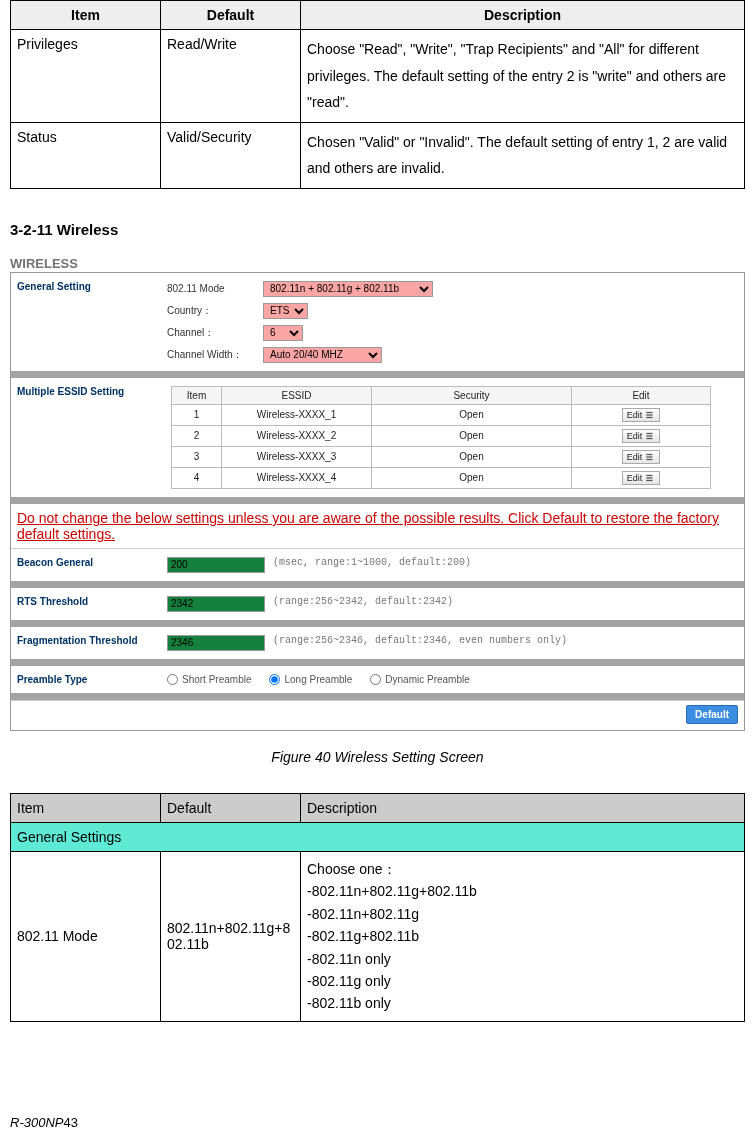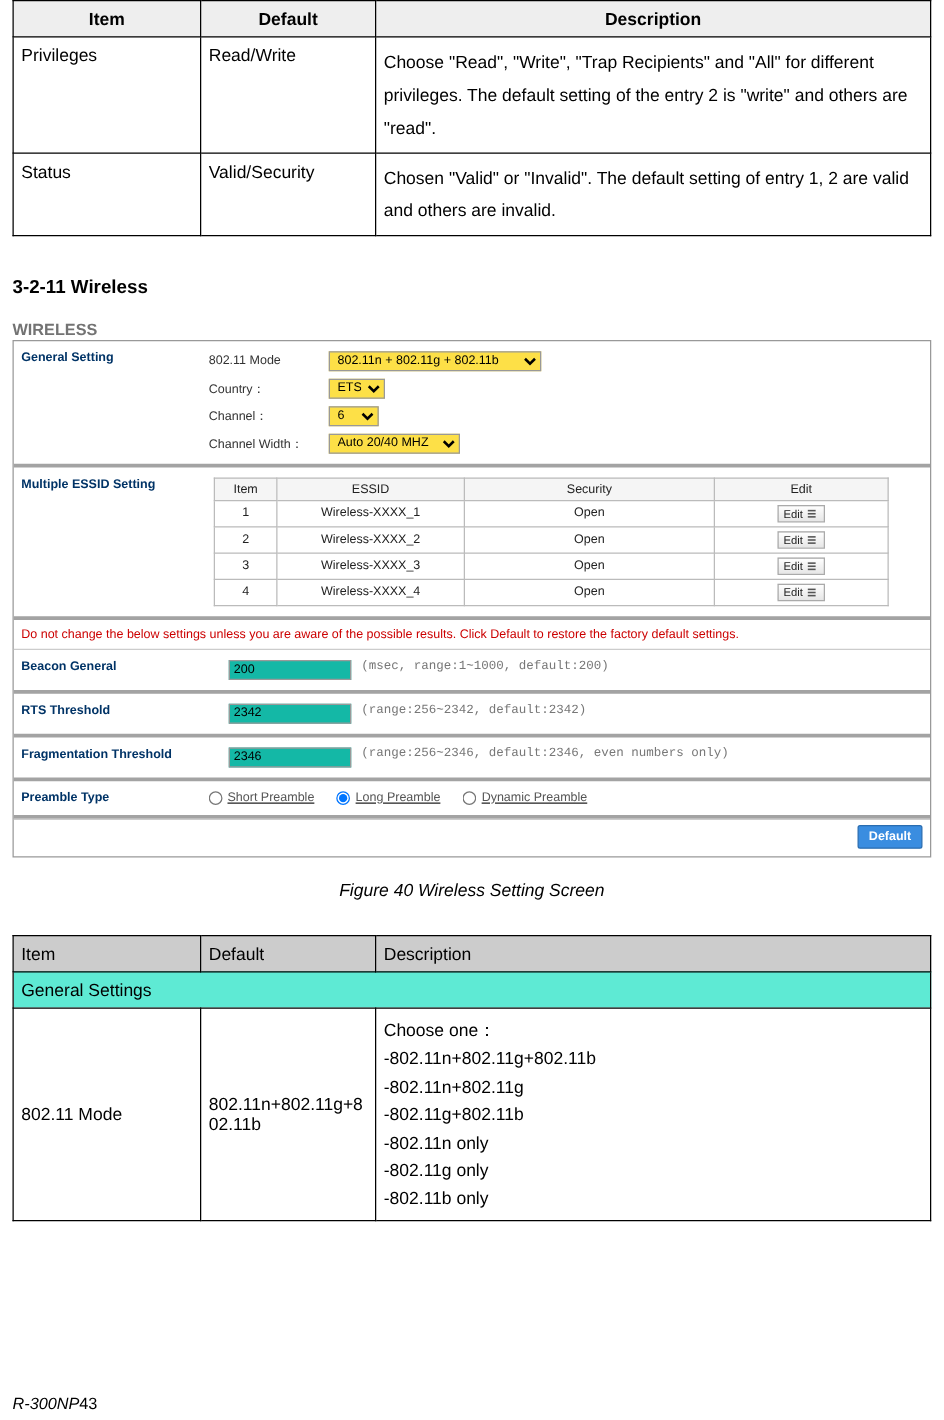--- a/index.html
+++ b/index.html
@@ -48,57 +48,57 @@
     margin-bottom: 1px;
   }
   .panel {
     border: 1px solid #999;
     font-size: 10px;
     color: #222;
     background: #fff;
     margin-bottom: 18px;
   }
   .panel-row {
-    border-bottom: 3px solid #a3a3a3;
+    border-bottom: 7px solid #a3a3a3;
     display: flex;
     padding: 8px 6px;
   }
   .panel-row:last-child { border-bottom: none; }
   .panel-label {
     color: #003366;
     font-weight: bold;
     width: 150px;
     flex-shrink: 0;
     font-size: 10px;
   }
   .form-lines { display: flex; flex-direction: column; gap: 6px; }
   .form-line { display: flex; align-items: center; gap: 6px; }
   .form-line label { width: 90px; font-size: 10px; color: #333; }
   select.ui, input.ui {
     border: 1px solid #999;
     font-size: 10px;
     padding: 0 2px;
     height: 16px;
-    background: #fde047;
+    background: #fca5a5;
   }
   input.ui-text {
     border: 1px solid #999;
     font-size: 10px;
     padding: 0 3px;
     height: 16px;
     width: 98px;
-    background: #14b8a6;
-    margin-left: 16px;
+    background: #15803d;
   }
   .hint { color: #777; font-size: 10px; margin-left: 8px; font-family: Liberation Mono, monospace; }
   .warn-row {
     color: #c00;
-    font-size: 10px;
+    font-size: 14px;
     padding: 6px 6px;
     border-bottom: 1px solid #ccc;
+    text-decoration: underline;
   }
 
   table.essid {
     border-collapse: collapse;
     width: 540px;
     font-size: 10px;
     margin-left: 4px;
   }
   table.essid th, table.essid td {
     border: 1px solid #bbb;
@@ -112,21 +112,21 @@
     gap: 3px;
     border: 1px solid #aaa;
     background: linear-gradient(#fefefe,#e6e6e6);
     font-size: 9px;
     padding: 0 4px;
     height: 14px;
     cursor: pointer;
   }
   .edit-btn svg { width: 10px; height: 10px; }
 
-  .radio-line { display: flex; gap: 18px; align-items: flex-start; flex-wrap: wrap; text-decoration: underline; }
+  .radio-line { display: flex; gap: 18px; align-items: flex-start; flex-wrap: wrap; }
   .radio-opt { display: flex; align-items: center; gap: 4px; font-size: 10px; color: #555; }
   .radio-opt input { margin: 0; width: 11px; height: 11px; }
 
   .default-btn {
     float: right;
     margin: 4px 6px 6px 0;
     background: #3a8de0;
     border: 1px solid #2a6db0;
     color: #fff;
     font-size: 10px;
@@ -220,21 +220,21 @@
           </select>
         </div>
         <div class="form-line">
           <label>Channel：</label>
           <select class="ui" style="width:40px">
             <option>6</option>
           </select>
         </div>
         <div class="form-line">
           <label>Channel Width：</label>
-          <select class="ui" style="width:105px">
+          <select class="ui" style="width:119px">
             <option>Auto 20/40 MHZ</option>
           </select>
         </div>
       </div>
     </div>
 
     <div class="panel-row">
       <div class="panel-label">Multiple ESSID Setting</div>
       <table class="essid">
         <thead>

